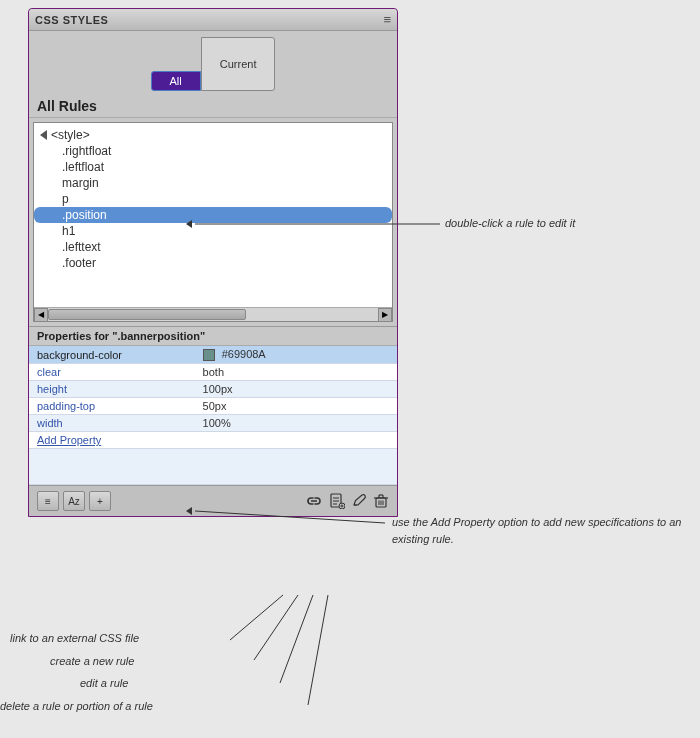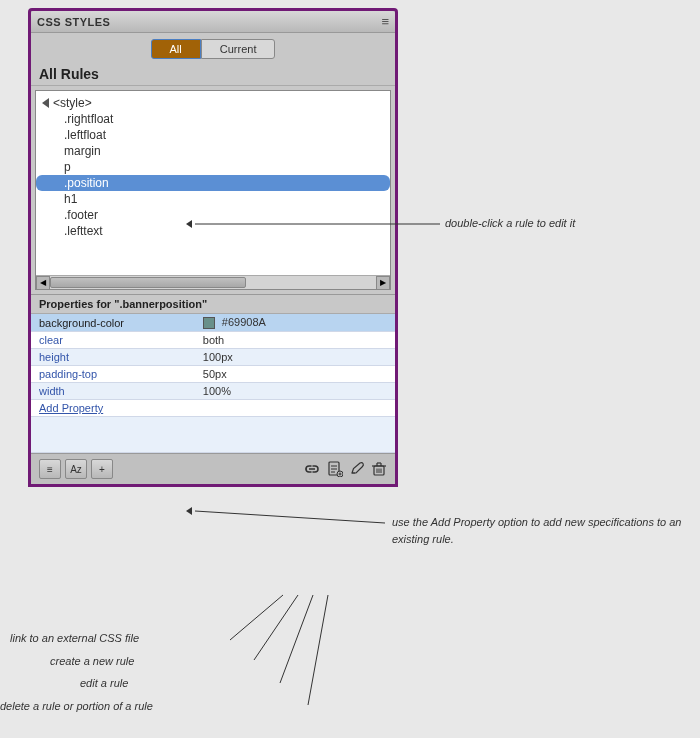--- a/index.html
+++ b/index.html
@@ -13,21 +13,21 @@
       overflow: hidden;
     }
 
     
     .panel {
       position: absolute;
       top: 8px;
       left: 28px;
       width: 370px;
       background: #c8c8c8;
-      border: 3px solid #701a75;
+      border: 1px solid #701a75;
       border-radius: 4px 4px 0 0;
     }
 
     .panel-titlebar {
       background: linear-gradient(to bottom, #d8d8d8, #b8b8b8);
       border-bottom: 1px solid #999;
       padding: 3px 6px;
       display: flex;
       align-items: center;
       justify-content: space-between;
@@ -59,23 +59,24 @@
     .tab-btn {
       padding: 3px 18px;
       font-size: 11px;
       border: 1px solid #888;
       cursor: pointer;
       background: #d8d8d8;
       color: #333;
     }
 
     .tab-btn.active {
-      background: #a16207;
+      background: #4c1d95;
       color: white;
       border-color: #4a7ec3;
+      margin-top: 34px;
     }
 
     .tab-btn:first-child {
       border-radius: 3px 0 0 3px;
     }
 
     .tab-btn:last-child {
       border-radius: 0 3px 3px 0;
     }
 
@@ -327,22 +328,22 @@
       <div class="rule-item root">
         <span class="triangle"></span>
         <span>&lt;style&gt;</span>
       </div>
       <div class="rule-item child">.rightfloat</div>
       <div class="rule-item child">.leftfloat</div>
       <div class="rule-item child">margin</div>
       <div class="rule-item child">p</div>
       <div class="rule-item child selected">.position</div>
       <div class="rule-item child">h1</div>
+      <div class="rule-item child">.lefttext</div>
       <div class="rule-item child">.footer</div>
-      <div class="rule-item child">.lefttext</div>
     </div>
 
     <div class="rules-scrollbar">
       <div class="scroll-left-btn">◀</div>
       <div class="scroll-track">
         <div class="scroll-thumb"></div>
       </div>
       <div class="scroll-right-btn">▶</div>
     </div>
   </div>

